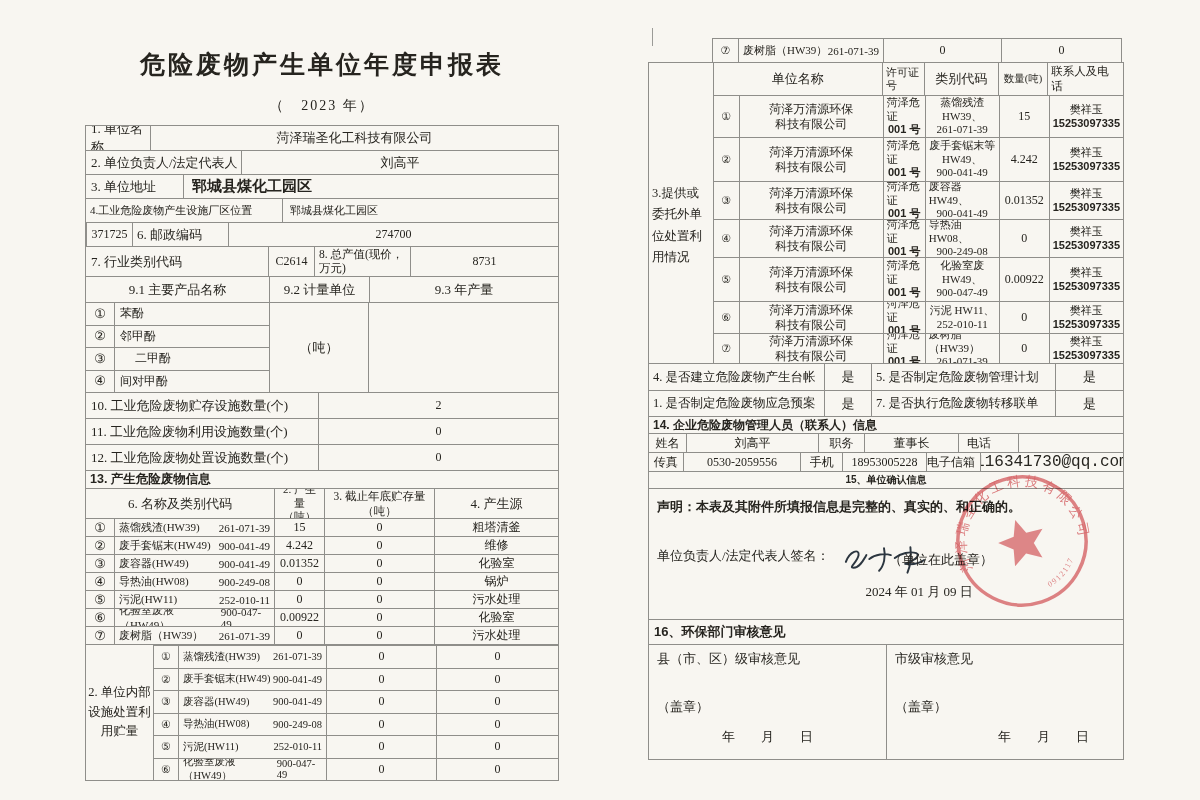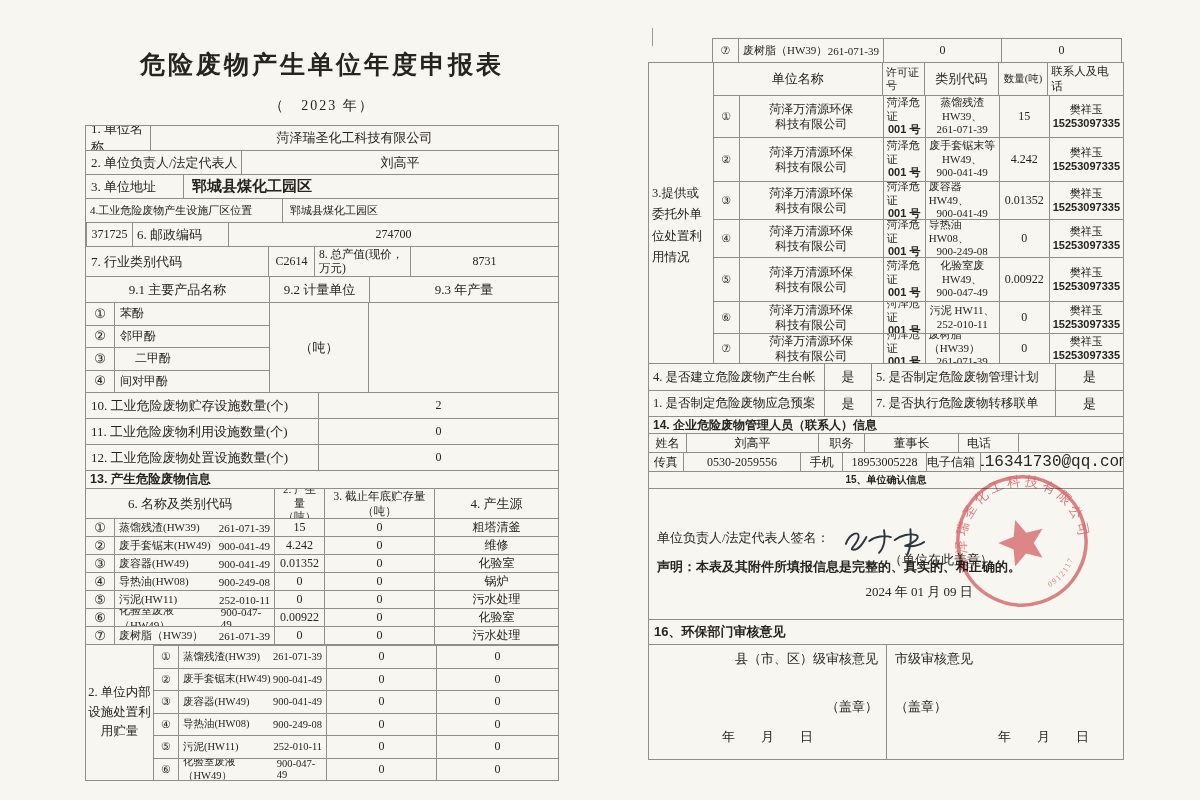--- a/index.html
+++ b/index.html
@@ -460,41 +460,41 @@
       <span class="c s12" style="width:46px">手机</span>
       <span class="c s12" style="width:94px">18953005228</span>
       <span class="c s12 l" style="width:60px;padding-left:0">电子信箱</span>
       <span class="c grow mono" style="font-size:16px">116341730@qq.com</span>
     </div>
 
     <div class="r" style="height:17px">
       <span class="c f grow bold" style="font-size:10px">15、单位确认信息</span>
     </div>
     <div class="decl" style="height:131px">
+      <div style="font-weight:700;font-size:13px">声明：本表及其附件所填报信息是完整的、真实的、和正确的。</div>
       <div style="margin-top:20px;display:flex;align-items:center">
         <span style="font-size:13px">单位负责人/法定代表人签名：</span>
         <svg width="88" height="34" viewBox="0 0 90 34" style="margin-left:10px;margin-top:6px">
           <g fill="none" stroke="#17222d" stroke-width="2" stroke-linecap="round" opacity="0.9">
             <path d="M6 20 C10 9 20 6 19 13 C18 20 8 26 14 26 C20 26 24 18 27 13"></path>
             <path d="M30 17 C36 12 46 11 52 13 M45 6 C47 14 45 24 40 29"></path>
             <path d="M56 16 C62 11 72 9 78 11 C83 13 75 20 66 22 C74 23 82 21 86 18"></path>
             <path d="M72 5 C73 14 72 24 69 31"></path>
           </g>
         </svg>
       </div>
-      <div style="font-weight:700;font-size:13px">声明：本表及其附件所填报信息是完整的、真实的、和正确的。</div>
       <div class="abs" style="left:240px;top:62px;font-size:13px">（单位在此盖章）</div>
       <div class="abs" style="left:190px;top:94px;width:160px;text-align:center;font-size:13px">2024 年 01 月  09 日</div>
     </div>
 
     <div class="r" style="height:25px">
       <span class="c f l grow bold" style="padding-left:5px;font-size:13px">16、环保部门审核意见</span>
     </div>
     <div class="r" style="height:115px">
-      <span class="c f col" style="width:237px;align-items:flex-end;justify-content:flex-start;padding:6px 8px">
+      <span class="c f col" style="width:237px;align-items:flex-start;justify-content:flex-start;padding:6px 8px">
         <span style="font-size:13px">县（市、区）级审核意见</span>
         <span style="font-size:13px;margin-top:32px">（盖章）</span>
         <span style="font-size:13px;margin-top:auto;margin-bottom:8px;align-self:center">年　　月　　日</span>
       </span>
       <span class="c col grow" style="align-items:flex-start;justify-content:flex-start;padding:6px 8px">
         <span style="font-size:13px">市级审核意见</span>
         <span style="font-size:13px;margin-top:32px">（盖章）</span>
         <span style="font-size:13px;margin-top:auto;margin-bottom:8px;align-self:flex-end;margin-right:26px">年　　月　　日</span>
       </span>
     </div>

